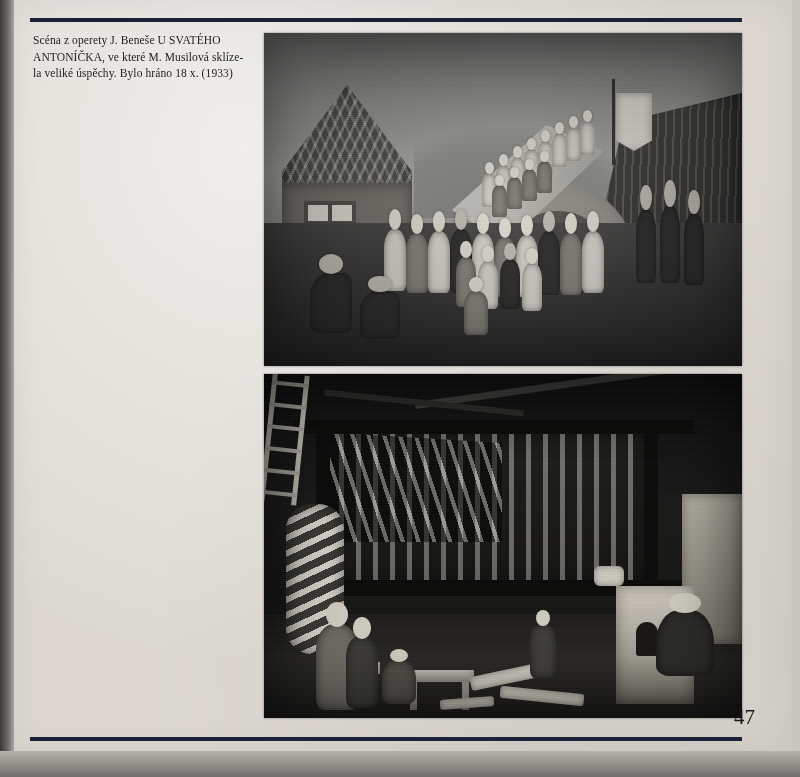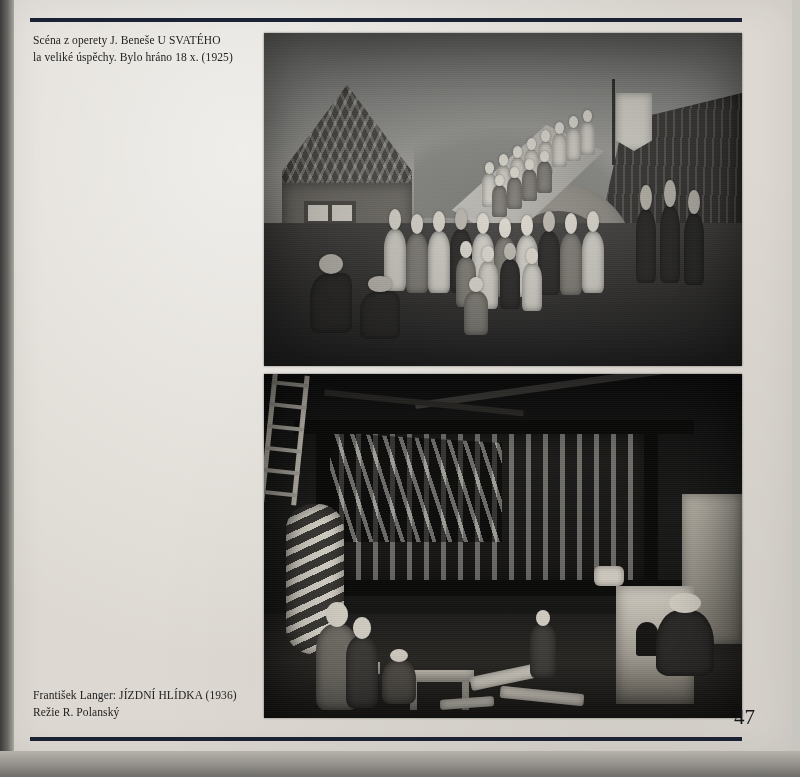--- a/index.html
+++ b/index.html
@@ -342,21 +342,22 @@
 
   <div class="page"></div>
   <div class="gutter"></div>
   <div class="bottom-edge"></div>
 
   <div class="rule rule-top"></div>
   <div class="rule rule-bot"></div>
 
   <div class="caption caption-top">
     <span class="line">Scéna z operety J. Beneše U SVATÉHO</span>
-    <span class="line">la veliké úspěchy. Bylo hráno 18 x. (1925)</span>
+    <span class="line">ANTONÍČKA, ve které M. Musilová sklíze-</span>
+    <span class="line">la veliké úspěchy. Bylo hráno 18 x. (1933)</span>
   </div>
 
   <div class="photo photo-top">
     <div class="ph-layer t-sky"></div>
     <div class="ph-layer t-hills"></div>
     <div class="ph-layer t-barn"></div>
     <div class="ph-layer t-barn-wall"></div>
     <div class="ph-layer t-arch"></div>
     <div class="ph-layer t-arch-inner"></div>
     <div class="ph-layer t-stairs"></div>
@@ -450,20 +451,16 @@
     <div class="b-fig" style="left:52px;  top:250px; width:42px; height:86px; background:#6d6a63;"></div>
     <div class="b-fig" style="left:82px;  top:262px; width:32px; height:72px; background:#3b3a37;"></div>
     <div class="b-fig" style="left:392px; top:236px; width:58px; height:66px; background:#2b2a28; border-radius:40% 40% 24% 24% / 50% 50% 16% 16%;"></div>
     <div class="b-fig" style="left:266px; top:250px; width:26px; height:54px; background:#403e3a;"></div>
     <div class="b-fig" style="left:118px; top:286px; width:34px; height:44px; background:#504d47; border-radius:40% 40% 26% 26% / 44% 44% 18% 18%;"></div>
 
     <div class="ph-layer b-vignette"></div>
     <div class="ph-layer b-grain"></div>
   </div>
 
-  <div class="caption caption-bottom">
-    <span class="line">František Langer: JÍZDNÍ HLÍDKA (1936)</span>
-    <span class="line">Režie R. Polanský</span>
-  </div>
 
   <div class="page-number">47</div>
 
 </div>
 
 </body></html>

